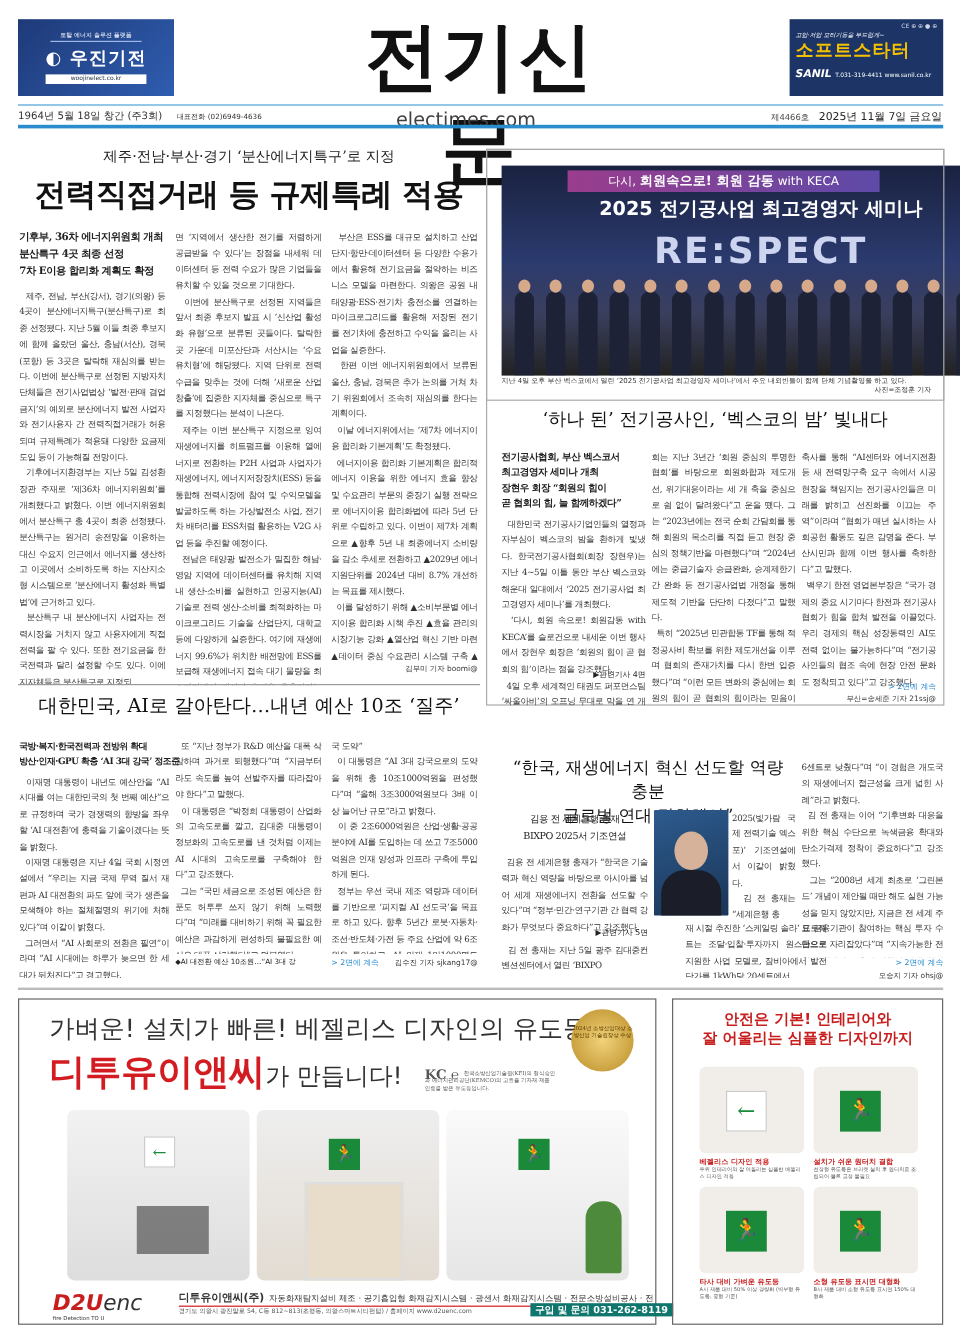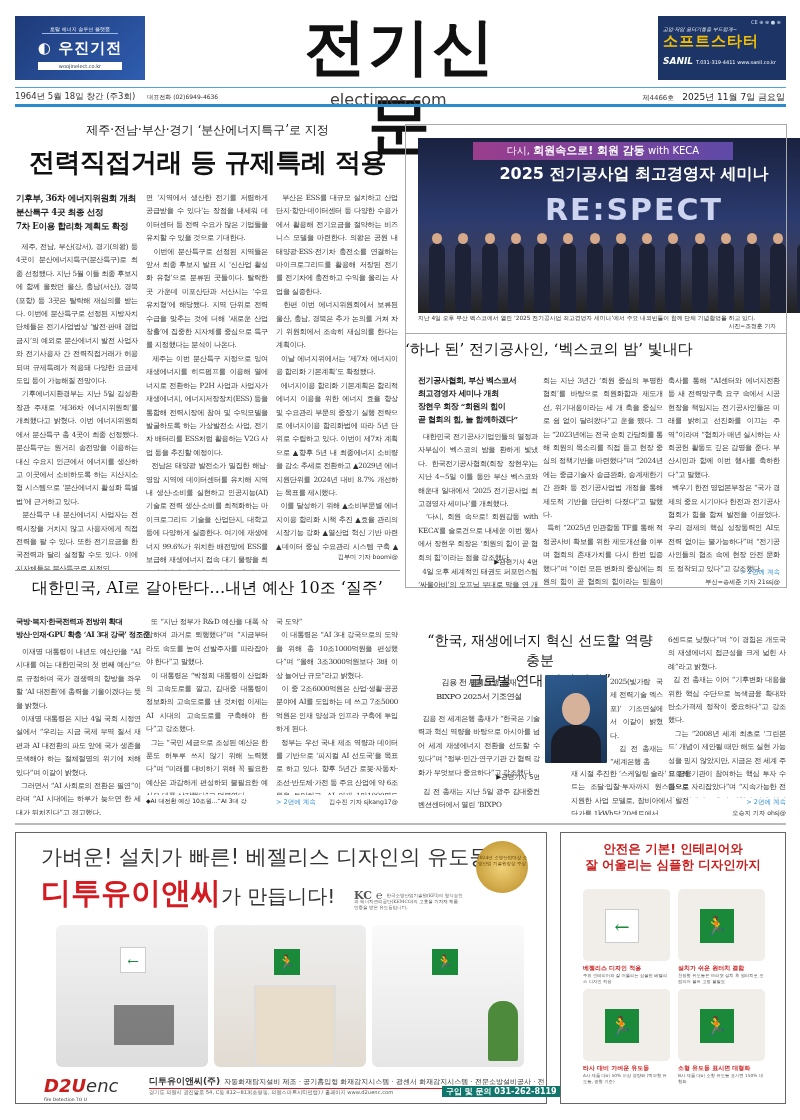--- a/index.html
+++ b/index.html
@@ -141,21 +141,21 @@
       <div class="person"></div>
       <div class="person"></div>
   </div>
 </div>
 <div class="abs caption sans">
   <div>지난 4일 오후 부산 벡스코에서 열린 ‘2025 전기공사업 최고경영자 세미나’에서 주요 내외빈들이 함께 단체 기념촬영을 하고 있다.</div>
   <div class="cr">사진=조정훈 기자</div>
 </div>
 
 <div class="abs box-border" style="left:405px;top:124px;width:382px;height:464px"></div>
-<div class="abs h2 serif" style="left:405px;top:340px;width:382px;text-align:left">‘하나 된’ 전기공사인, ‘벡스코의 밤’ 빛내다</div>
+<div class="abs h2 serif" style="left:405px;top:340px;width:382px;text-align:center">‘하나 된’ 전기공사인, ‘벡스코의 밤’ 빛내다</div>
 <div class="abs sub-text" style="left:418px;top:374px;width:120px;font-size:8px;line-height:13px">전기공사협회, 부산 벡스코서
 최고경영자 세미나 개최
 장현우 회장 “회원의 힘이
 곧 협회의 힘, 늘 함께하겠다”</div>
 <div class="abs body-text" style="left:418px;top:430px;width:120px"><span>  대한민국 전기공사기업인들의 열정과 자부심이 벡스코의 밤을 환하게 빛냈다. 한국전기공사협회(회장 장현우)는 지난 4~5일 이틀 동안 부산 벡스코와 해운대 일대에서 ‘2025 전기공사업 최고경영자 세미나’를 개최했다.
   ‘다시, 회원 속으로! 회원감동 with KECA’를 슬로건으로 내세운 이번 행사에서 장현우 회장은 ‘회원의 힘이 곧 협회의 힘’이라는 점을 강조했다.</span></div>
 <div class="abs" style="left:418px;top:558px;width:120px;font-size:6.5px;text-align:right;font-family:'DejaVu Sans',sans-serif">▶관련기사 4면</div>
 <div class="abs body-text" style="left:418px;top:565px;width:120px;height:24px;overflow:hidden">  4일 오후 세계적인 태권도 퍼포먼스팀 ‘싸울아비’의 오프닝 무대로 막을 연 개회식에서 장 회장은 “우리 협</div>
 <div class="abs body-text" style="left:543px;top:374px;width:120px;height:214px;overflow:hidden">회는 지난 3년간 ‘회원 중심의 투명한 협회’를 바탕으로 회원화합과 제도개선, 위기대응이라는 세 개 축을 중심으로 쉼 없이 달려왔다”고 운을 뗐다. 그는 “2023년에는 전국 순회 간담회를 통해 회원의 목소리를 직접 듣고 현장 중심의 정책기반을 마련했다”며 “2024년에는 중급기술자 승급완화, 승계제한기간 완화 등 전기공사업법 개정을 통해 제도적 기반을 단단히 다졌다”고 말했다.
   특히 “2025년 민관합동 TF를 통해 적정공사비 확보를 위한 제도개선을 이루며 협회의 존재가치를 다시 한번 입증했다”며 “이런 모든 변화의 중심에는 회원의 힘이 곧 협회의 힘이라는 믿음이 존재했다. 협회는 언제나 회원 곁에서 함께하겠다”고 다짐했다.

